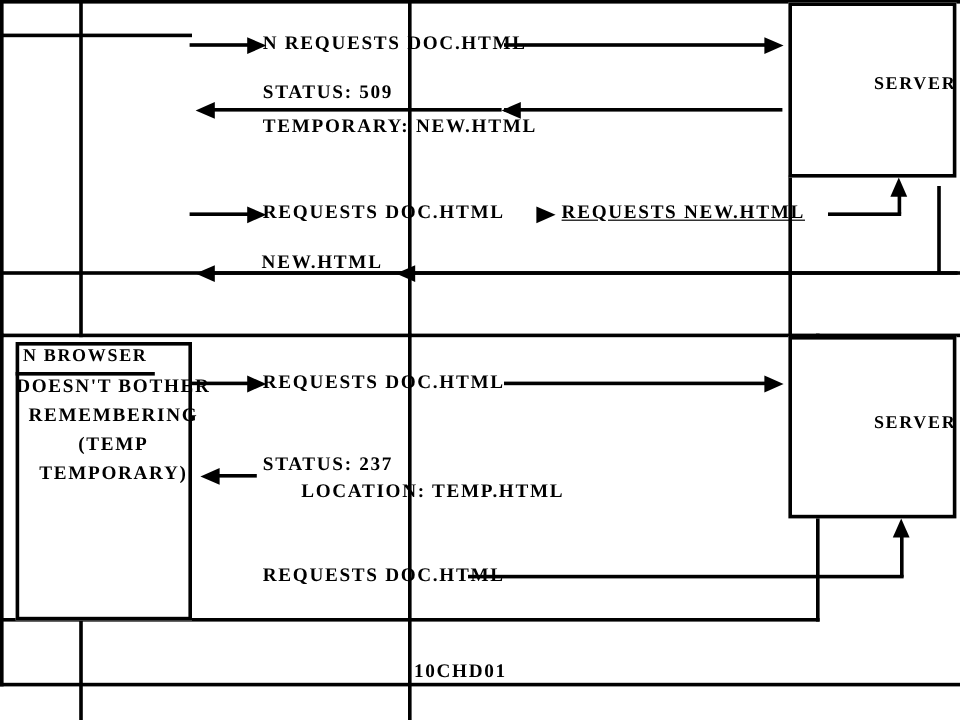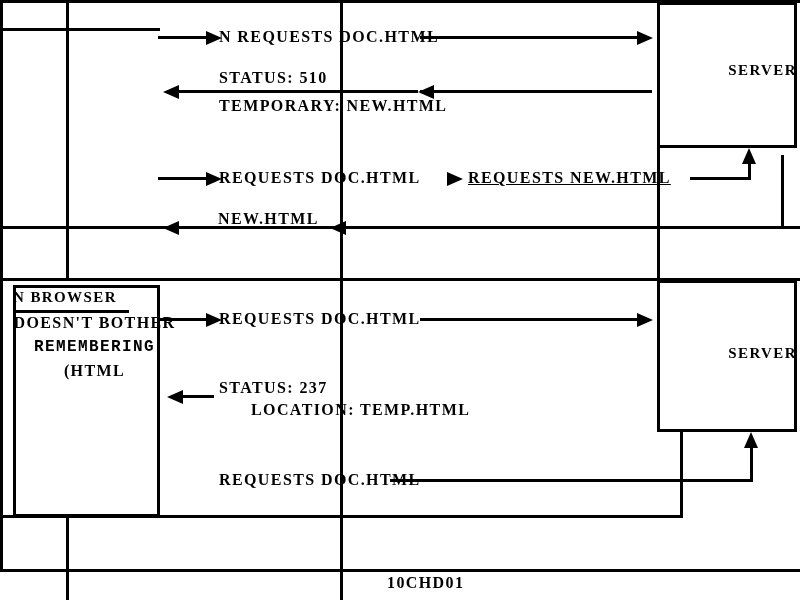--- a/index.html
+++ b/index.html
@@ -48,21 +48,21 @@
     position:absolute;width:0;height:0;
     border-left:7px solid transparent;
     border-right:7px solid transparent;
     border-bottom:16px solid #000;
   }
   .browser-title{
     position:absolute;
     left:13px;top:285px;width:116px;height:28px;
     border-bottom:3px solid #000;
     box-sizing:border-box;
-    display:flex;align-items:center;justify-content:flex-start;
+    display:flex;align-items:center;justify-content:center;
   }
   .browser-body{
     position:absolute;
     left:13px;top:315px;width:163px;
     text-align:center;
   }
 </style>
 </head>
 <body>
 
@@ -84,21 +84,21 @@
   <div class="arrow-shaft" style="left:158px;top:36px;width:52px;"></div>
   <div class="arrow-head-r" style="left:206px;top:31px;"></div>
   <div class="lbl t16" style="left:219px;top:29px;">N  REQUESTS DOC.HTML</div>
   <div class="arrow-shaft" style="left:420px;top:36px;width:222px;"></div>
   <div class="arrow-head-r" style="left:637px;top:31px;"></div>
 
   <div class="arrow-shaft" style="left:178px;top:90px;width:240px;"></div>
   <div class="arrow-head-l" style="left:163px;top:85px;"></div>
   <div class="arrow-shaft" style="left:420px;top:90px;width:232px;"></div>
   <div class="arrow-head-l" style="left:418px;top:85px;"></div>
-  <div class="lbl t16" style="left:219px;top:70px;">STATUS: 510</div>
+  <div class="lbl t16" style="left:219px;top:70px;">STATUS: 509</div>
   <div class="lbl t16" style="left:219px;top:98px;">TEMPORARY: NEW.HTML</div>
 
   <div class="arrow-shaft" style="left:158px;top:177px;width:52px;"></div>
   <div class="arrow-head-r" style="left:206px;top:172px;"></div>
   <div class="lbl t16" style="left:219px;top:170px;">REQUESTS DOC.HTML</div>
   <div class="arrow-head-r" style="left:447px;top:172px;"></div>
   <div class="lbl t16" style="left:468px;top:170px;text-decoration:underline;">REQUESTS NEW.HTML</div>
   <div class="arrow-shaft" style="left:690px;top:177px;width:61px;"></div>
   <div class="ln vline" style="left:748px;top:156px;height:22px;"></div>
   <div class="arrow-head-u" style="left:742px;top:148px;"></div>
@@ -117,35 +117,36 @@
 
   <div class="box" style="left:657px;top:280px;width:140px;height:152px;"></div>
   <div class="lbl t15 center" style="left:657px;top:346px;width:140px;">SERVER</div>
 
   <div class="box" style="left:13px;top:285px;width:147px;height:232px;"></div>
   <div class="browser-title">
     <span class="lbl t15" style="position:static;">N  BROWSER</span>
   </div>
   <div class="browser-body">
     <div class="lbl t16" style="position:static;display:block;">DOESN'T BOTHER</div>
-    <div class="lbl t16" style="position:static;display:block;margin-top:8px;font-family:Liberation Mono, monospace;">REMEMBERING</div>
-    <div class="lbl t16" style="position:static;display:block;margin-top:8px;">(HTML</div>
+    <div class="lbl t16" style="position:static;display:block;margin-top:8px;">REMEMBERING</div>
+    <div class="lbl t16" style="position:static;display:block;margin-top:8px;">(TEMP</div>
+    <div class="lbl t16" style="position:static;display:block;margin-top:8px;">TEMPORARY)</div>
   </div>
 
   <div class="arrow-shaft" style="left:160px;top:318px;width:50px;"></div>
   <div class="arrow-head-r" style="left:206px;top:313px;"></div>
   <div class="lbl t16" style="left:219px;top:311px;">REQUESTS DOC.HTML</div>
   <div class="arrow-shaft" style="left:420px;top:318px;width:222px;"></div>
   <div class="arrow-head-r" style="left:637px;top:313px;"></div>
 
   <div class="arrow-shaft" style="left:182px;top:395px;width:32px;"></div>
   <div class="arrow-head-l" style="left:167px;top:390px;"></div>
   <div class="lbl t16" style="left:219px;top:380px;">STATUS: 237</div>
   <div class="lbl t16" style="left:219px;top:402px;margin-left:32px;">LOCATION: TEMP.HTML</div>
 
   <div class="lbl t16" style="left:219px;top:472px;">REQUESTS DOC.HTML</div>
   <div class="arrow-shaft" style="left:390px;top:479px;width:363px;"></div>
   <div class="ln vline" style="left:750px;top:445px;height:36px;"></div>
   <div class="arrow-head-u" style="left:744px;top:432px;"></div>
 
-  <div class="lbl t16" style="left:345px;top:575px;margin-left:42px;">10CHD01</div>
+  <div class="lbl t16" style="left:345px;top:552px;">10CHD01</div>
 
 </div>
 
 </body></html>

